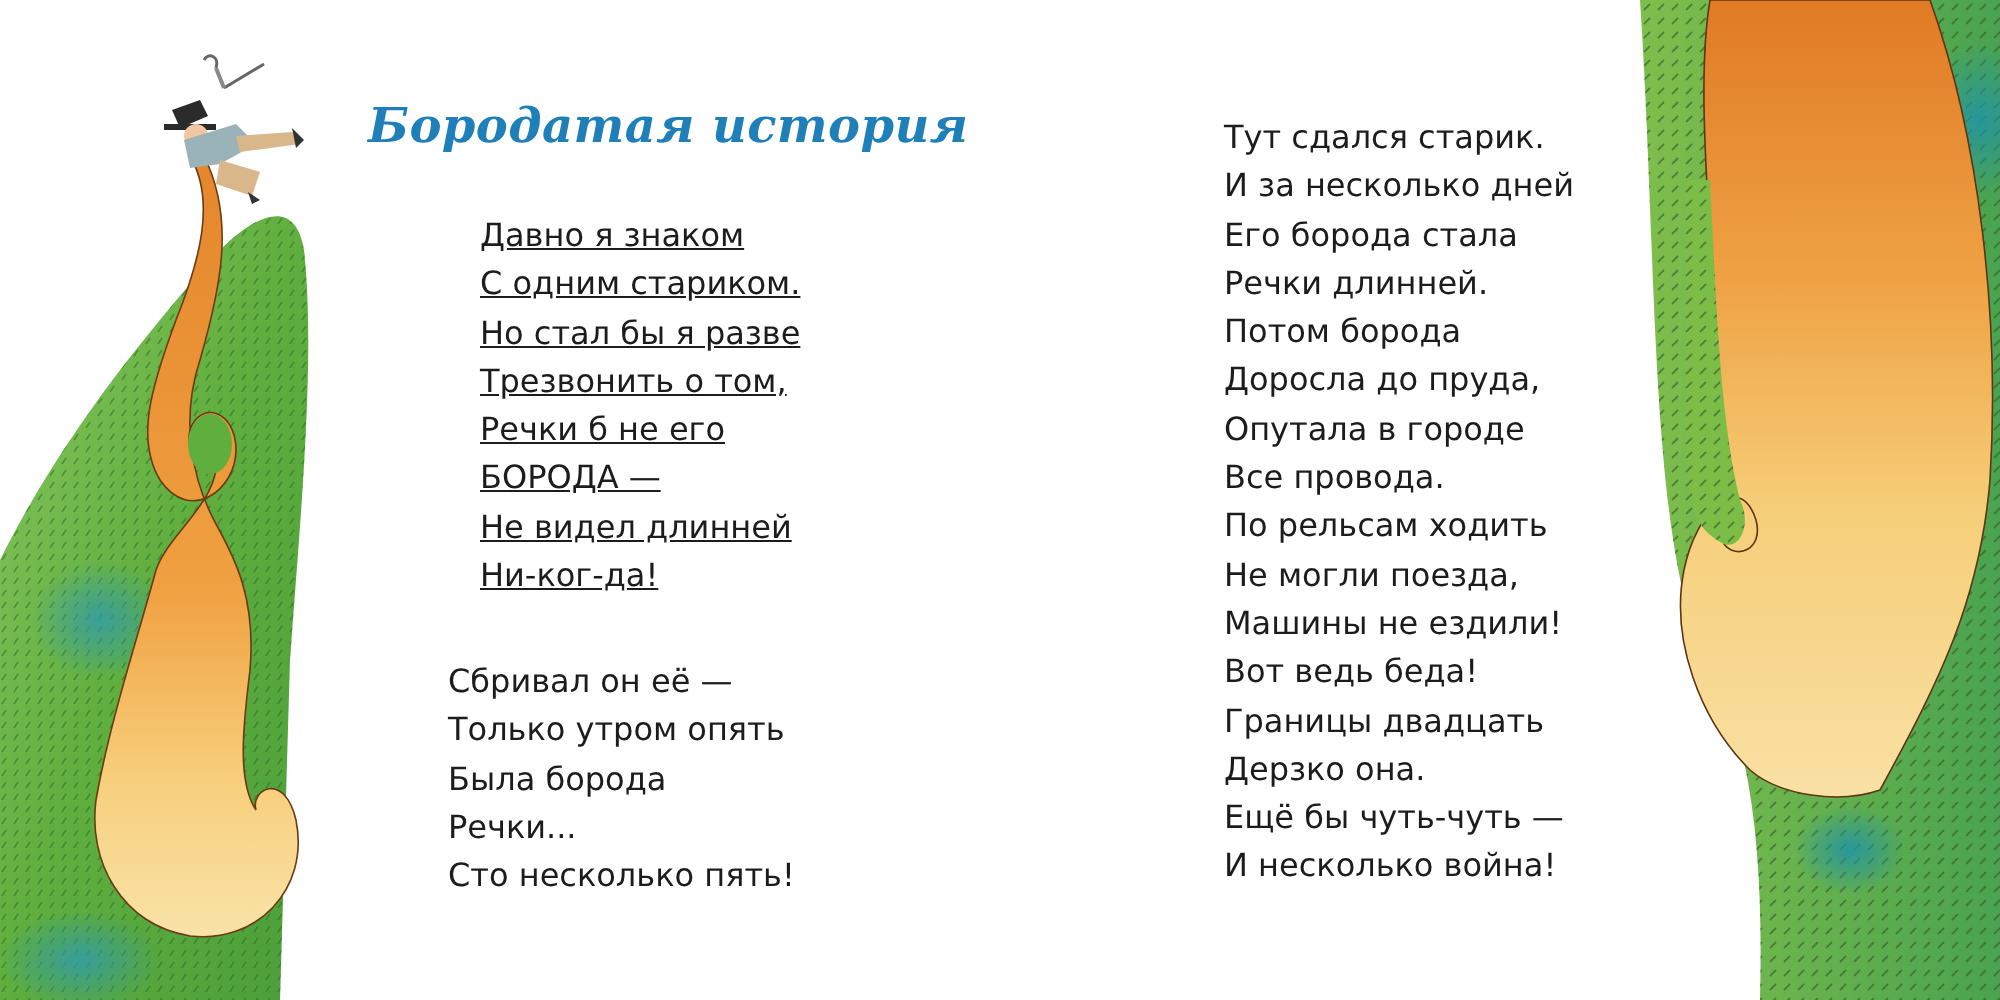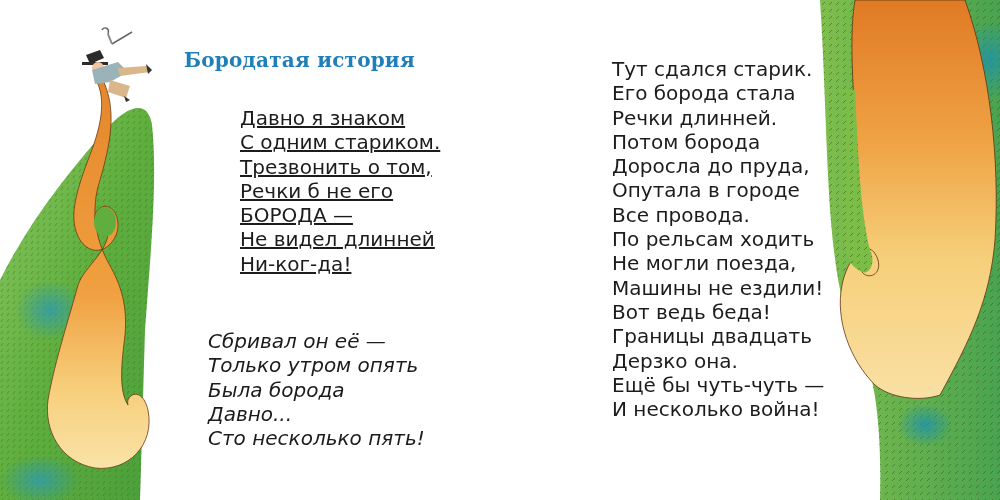--- a/index.html
+++ b/index.html
@@ -20,37 +20,38 @@
     }
     .illus-left { left: 0; width: 200px; height: 500px; }
     .illus-right { left: 800px; width: 200px; height: 500px; }
 
     .title {
       position: absolute;
       left: 184px; top: 48px;
       margin: 0;
       font-family: "DejaVu Serif", "Liberation Serif", serif;
       font-weight: bold;
-      font-size: 20px;
+      font-size: 24px;
       color: #1f7fb8;
       letter-spacing: 0.2px;
       white-space: nowrap;
+      font-style: italic;
     }
     .stanza {
       position: absolute;
       margin: 0; padding: 0;
       list-style: none;
       font-family: "DejaVu Sans", "Liberation Sans", sans-serif;
-      font-size: 20px;
+      font-size: 16px;
       color: #1c1c1c;
       line-height: 24.3px;
     }
     .stanza li { white-space: nowrap; }
     .s1 { left: 240px; top: 106px; text-decoration: underline; }
-    .s2 { left: 208px; top: 329px; font-style: italic; }
+    .s2 { left: 224px; top: 329px; }
     .s3 { left: 612px; top: 57px; }
   </style>
 </head>
 <body>
 
 <div class="page">
 
   <svg class="illus illus-left" viewBox="0 0 200 500" xmlns="http://www.w3.org/2000/svg">
     <defs>
       <linearGradient id="hillL" x1="0" y1="0" x2="1" y2="1">
@@ -126,37 +127,39 @@
              C58,230 60,180 55,120 C52,70 50,30 55,0 Z" fill="url(#beardR)" stroke="#5e3413" stroke-width="0.8"></path>
     <path d="M45,250 C40,210 45,160 42,90 L55,90 C58,150 60,210 70,250 C76,262 70,275 62,272 C54,268 48,262 45,250 Z" fill="#7cbd48"></path>
     <path d="M45,250 C40,210 45,160 42,90 L55,90 C58,150 60,210 70,250 C76,262 70,275 62,272 C54,268 48,262 45,250 Z" fill="url(#hatchR)"></path>
   </svg>
 
   <h1 class="title">Бородатая история</h1>
 
   <ul class="stanza s1">
     <li>Давно я знаком</li>
     <li>С одним стариком.</li>
+    <li>Но стал бы я разве</li>
     <li>Трезвонить о том,</li>
     <li>Речки б не его</li>
     <li>БОРОДА —</li>
     <li>Не видел длинней</li>
     <li>Ни-ког-да!</li>
   </ul>
 
   <ul class="stanza s2">
     <li>Сбривал он её —</li>
     <li>Только утром опять</li>
     <li>Была борода</li>
-    <li>Давно...</li>
+    <li>Речки...</li>
     <li>Сто несколько пять!</li>
   </ul>
 
   <ul class="stanza s3">
     <li>Тут сдался старик.</li>
+    <li>И за несколько дней</li>
     <li>Его борода стала</li>
     <li>Речки длинней.</li>
     <li>Потом борода</li>
     <li>Доросла до пруда,</li>
     <li>Опутала в городе</li>
     <li>Все провода.</li>
     <li>По рельсам ходить</li>
     <li>Не могли поезда,</li>
     <li>Машины не ездили!</li>
     <li>Вот ведь беда!</li>

